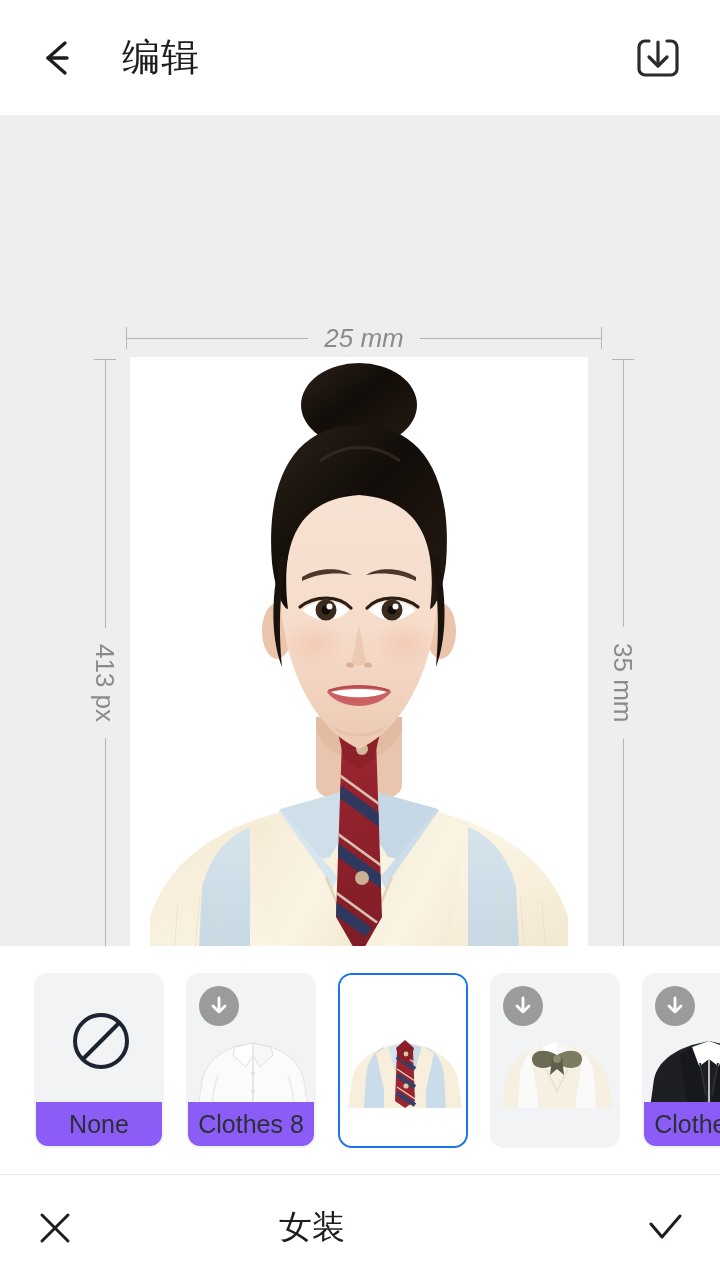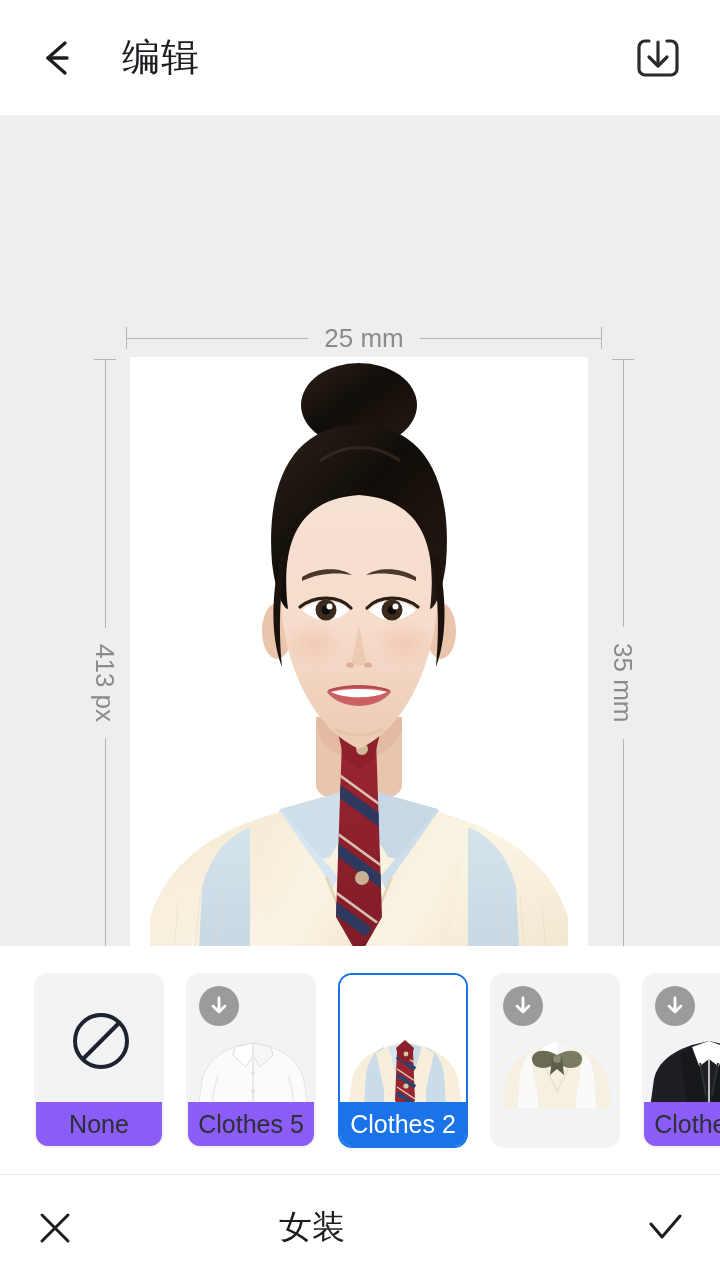--- a/index.html
+++ b/index.html
@@ -36,21 +36,21 @@
 
   
   #edit-area {
     position:absolute; top:115px; left:0; width:720px; height:831px;
     background:#eeeeee;
   }
 
   
   .ruler-h {
     position:absolute; display:flex; align-items:center;
-    color:#8b8b8b; font-size:26px;
+    color:#8b8b8b; font-size:26px;font-style:italic;
   }
   #ruler-top { left:126px; top:208px; width:476px; height:30px; }
   #ruler-bottom { left:126px; top:910px; width:476px; height:30px; }
   .rline { flex:1; height:1px; background:#b5b5b5; }
   .rcap {
     width:1px; height:22px; background:#b5b5b5; flex:0 0 1px;
   }
   .rlabel { padding:0 16px; white-space:nowrap; line-height:1; color:#8b8b8b; }
 
   
@@ -349,21 +349,21 @@
                    C96 76 112 86 116 106 L120 133 Z" fill="#fbfbfb" stroke="#e3e3e3" stroke-width="1"></path>
           <path d="M65 68 L47 72 L45 80 L58 92 L65 80 Z" fill="#ffffff" stroke="#dedede" stroke-width="1"></path>
           <path d="M65 68 L83 72 L85 80 L72 92 L65 80 Z" fill="#f7f7f7" stroke="#dedede" stroke-width="1"></path>
           <path d="M65 80 L65 133" stroke="#e8e8e8" stroke-width="2"></path>
           <circle cx="65" cy="98" r="2" fill="#e0e0e0"></circle>
           <circle cx="65" cy="116" r="2" fill="#e0e0e0"></circle>
           <path d="M30 100 C26 112 24 124 24 133" fill="none" stroke="#ededed" stroke-width="2"></path>
           <path d="M100 100 C104 112 106 124 106 133" fill="none" stroke="#ededed" stroke-width="2"></path>
         </svg>
       </div>
-      <div class="thumb-label">Clothes 5</div>
+      <div class="thumb-label">Clothes 8</div>
     </div>
 
     <div class="thumb selected">
       <div class="thumb-img">
         <svg width="130" height="133" viewBox="0 0 130 133" preserveAspectRatio="xMidYMid slice">
           <rect width="130" height="133" fill="#ffffff"></rect>
           <path d="M8 133 L12 104 C16 86 32 76 48 71 L65 67 L82 71
                    C98 76 114 86 118 104 L122 133 Z" fill="#f7efdc"></path>
           <path d="M44 72 C34 76 28 86 26 100 L24 133 L44 133 Z" fill="#cadcea"></path>
           <path d="M86 72 C96 76 102 86 104 100 L106 133 L86 133 Z" fill="#cadcea"></path>
@@ -373,21 +373,20 @@
           <path d="M82 71 L94 78 L82 133 L65 133 L65 112 L76 92 Z" fill="#f7efdc"></path>
           <path d="M54 92 L65 112 L76 92" fill="none" stroke="#e9dcc0" stroke-width="1.6"></path>
           <path d="M65 66 L73 76 L75 126 L65 133 L55 126 L57 76 Z" fill="#9a2430"></path>
           <path d="M57 82 L75 94 M57 100 L75 112 M57 118 L75 130" stroke="#31416b" stroke-width="4.5"></path>
           <path d="M57 76 L75 88 M57 94 L75 106 M57 112 L75 124" stroke="#e6dac8" stroke-width="1.2"></path>
           <path d="M65 65 L74 73 L71 84 L65 88 L59 84 L56 73 Z" fill="#8a1f29"></path>
           <circle cx="66" cy="79" r="2.4" fill="#d8c9a6"></circle>
           <circle cx="66" cy="111" r="2.6" fill="#d8c9a6"></circle>
         </svg>
       </div>
-      <div class="thumb-label">Clothes 2</div>
     </div>
 
     <div class="thumb">
       <div class="dl-badge">
         <svg width="22" height="22" viewBox="0 0 22 22">
           <path d="M11 3 V16" stroke="#ffffff" stroke-width="2.8" stroke-linecap="round" fill="none"></path>
           <path d="M5 11 L11 17 L17 11" stroke="#ffffff" stroke-width="2.8" stroke-linecap="round" stroke-linejoin="round" fill="none"></path>
         </svg>
       </div>
       <div class="thumb-img">

